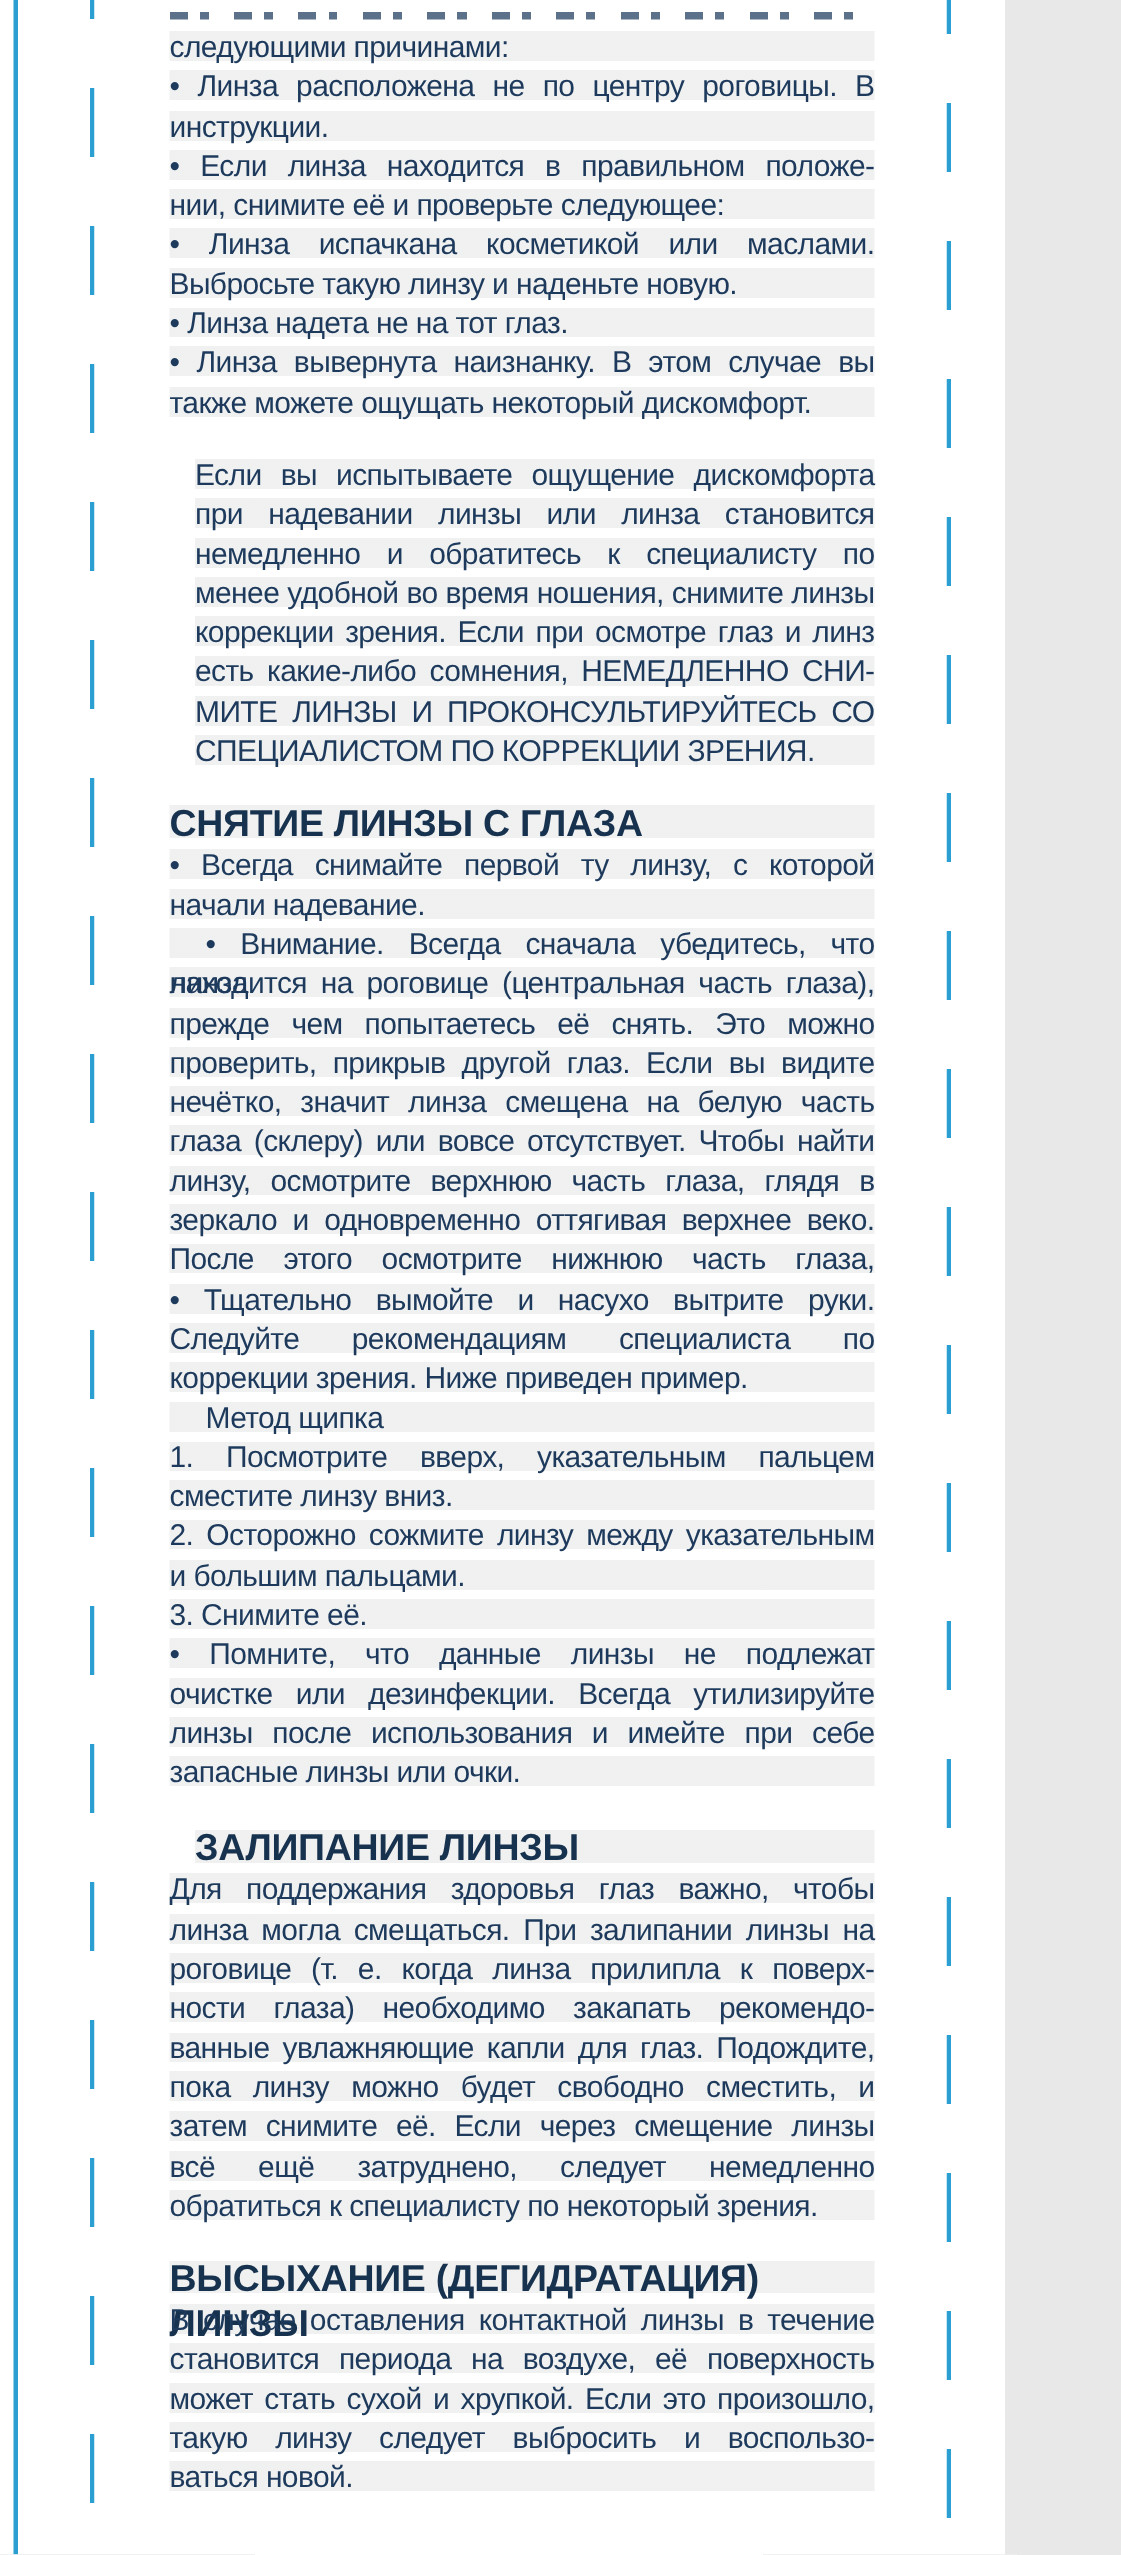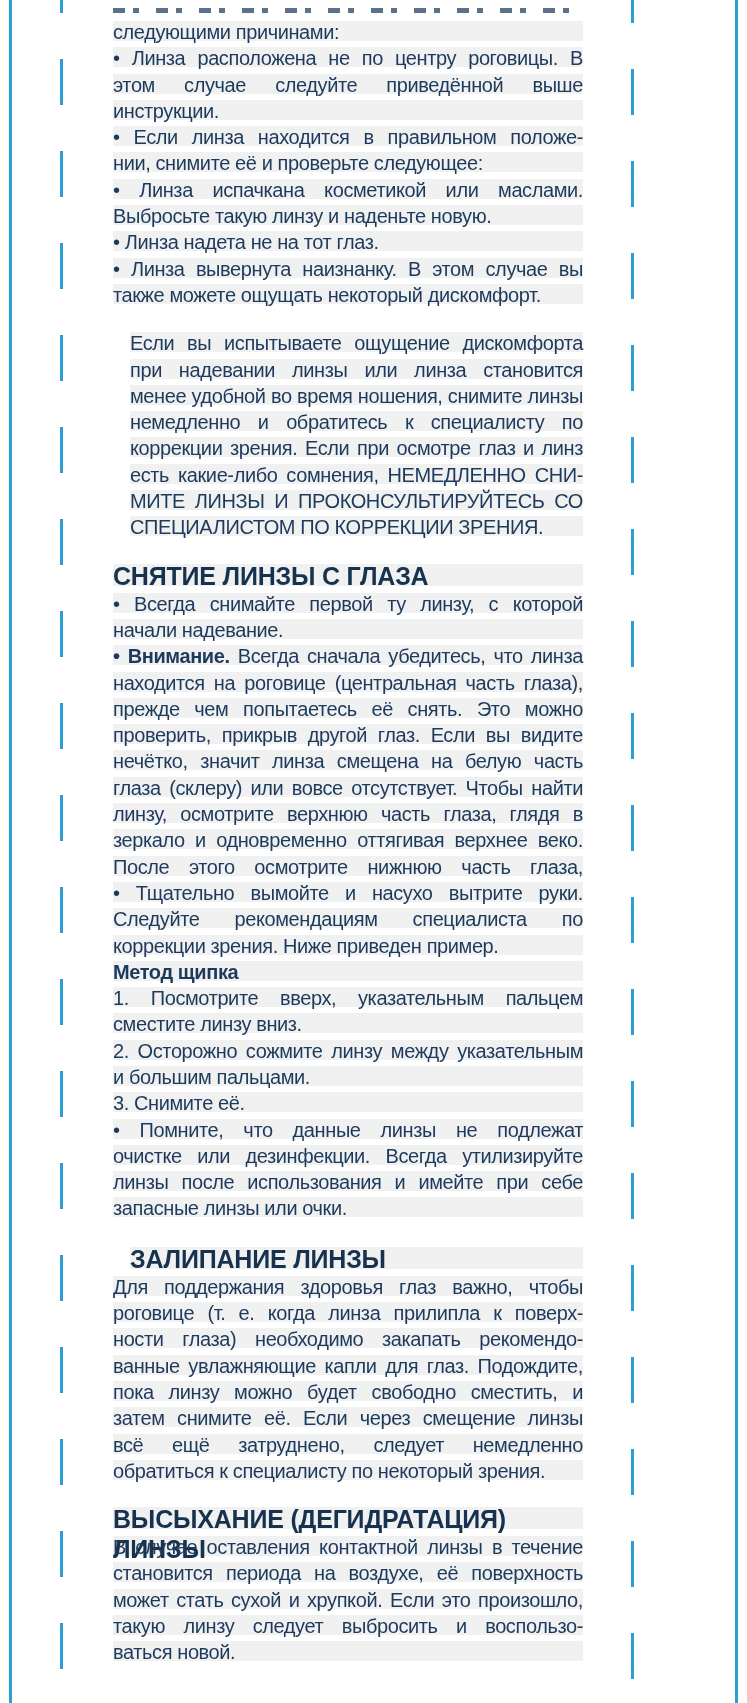--- a/index.html
+++ b/index.html
@@ -1,17 +1,17 @@
 <!DOCTYPE html>
 <html><head>
 <meta charset="utf-8">
 <style>
   html,body{margin:0;padding:0;background:#e8e8e8;}
   .page{
-    position:relative;width:747px;height:1703px;background:#ffffff;
+    position:relative;width:670px;height:1703px;background:#ffffff;
     font-family:"Liberation Sans", sans-serif;color:#1d3a5c;overflow:hidden;
   }
   .rule{position:absolute;width:3px;}
   .rule-solid{top:0;bottom:0;background:#2b9fd2;}
   .rule-solid.left{left:9px;}
   .rule-solid.right{left:735px;}
   .dashwrap{position:absolute;width:3px;overflow:hidden;top:0;bottom:0;}
   .dashwrap.left{left:60px;}
   .dashwrap.right{left:631px;}
   .dashline{position:absolute;left:0;width:3px;height:calc(100% + 100px);
@@ -28,21 +28,21 @@
     background-size:100% 5px;background-repeat:no-repeat;background-position:0 0;
   }
 
   .para{margin:0;}
   .line{
     display:block;height:26.3px;line-height:26.3px;font-size:20px;letter-spacing:-0.4px;
     background:linear-gradient(to bottom, transparent 0 2px, rgba(90,95,100,0.09) 2px 22px, transparent 22px);
   }
   .line.just{text-align:justify;text-align-last:justify;}
   .line.lft{text-align:left;}
-  .b{font-weight:bold;}
+  .b{font-weight:normal;padding-left:24px;}
 
   .heading{
     height:30px;line-height:30px;font-size:25px;font-weight:bold;color:#17324e;
     letter-spacing:-0.2px;
     background:linear-gradient(to bottom, transparent 0 3px, rgba(90,95,100,0.09) 3px 25px, transparent 25px);
   }
   .mt-a{margin-top:22px;margin-left:17px;}
   .mt-b{margin-top:20px;}
 </style>
 </head>
@@ -56,35 +56,34 @@
   <div class="dashwrap right">
     <div class="dashline"></div>
   </div>
   <div class="rule rule-solid right"></div>
 
   <div class="content">
       <div class="clipped-line"></div>
       <div class="para">
         <div class="line lft"><span>следующими причинами:</span></div>
         <div class="line just"><span>•  Линза расположена не по центру роговицы. В</span></div>
-        <div class="line just"><span>этом случае следуйте приведённой выше</span></div>
         <div class="line lft"><span>инструкции.</span></div>
         <div class="line just"><span>•  Если линза находится в правильном положе-</span></div>
         <div class="line lft"><span>нии, снимите её и проверьте следующее:</span></div>
         <div class="line just"><span>•  Линза испачкана косметикой или маслами.</span></div>
         <div class="line lft"><span>Выбросьте такую линзу и наденьте новую.</span></div>
         <div class="line lft"><span>•  Линза надета не на тот глаз.</span></div>
         <div class="line just"><span>•  Линза вывернута наизнанку. В этом случае вы</span></div>
         <div class="line lft"><span>также можете ощущать некоторый дискомфорт.</span></div>
       </div>
       <div class="para mt-a">
         <div class="line just"><span>Если вы испытываете ощущение дискомфорта</span></div>
         <div class="line just"><span>при надевании линзы или линза становится</span></div>
+        <div class="line just"><span>немедленно и обратитесь к специалисту по</span></div>
         <div class="line just"><span>менее удобной во время ношения, снимите линзы</span></div>
-        <div class="line just"><span>немедленно и обратитесь к специалисту по</span></div>
         <div class="line just"><span>коррекции зрения. Если при осмотре глаз и линз</span></div>
         <div class="line just"><span>есть какие-либо сомнения, НЕМЕДЛЕННО СНИ-</span></div>
         <div class="line just"><span>МИТЕ ЛИНЗЫ И ПРОКОНСУЛЬТИРУЙТЕСЬ СО</span></div>
         <div class="line lft"><span>СПЕЦИАЛИСТОМ ПО КОРРЕКЦИИ ЗРЕНИЯ.</span></div>
       </div>
       <div class="heading mt-b">СНЯТИЕ ЛИНЗЫ С ГЛАЗА</div>
       <div class="para">
         <div class="line just"><span>•  Всегда снимайте первой ту линзу, с которой</span></div>
         <div class="line lft"><span>начали надевание.</span></div>
         <div class="line just"><span class="b">• Внимание.</span><span> Всегда сначала убедитесь, что линза</span></div>
@@ -106,20 +105,21 @@
         <div class="line lft"><span>и большим пальцами.</span></div>
         <div class="line lft"><span>3. Снимите её.</span></div>
         <div class="line just"><span>•  Помните, что данные линзы не подлежат</span></div>
         <div class="line just"><span>очистке или дезинфекции. Всегда утилизируйте</span></div>
         <div class="line just"><span>линзы после использования и имейте при себе</span></div>
         <div class="line lft"><span>запасные линзы или очки.</span></div>
       </div>
       <div class="heading mt-a">ЗАЛИПАНИЕ ЛИНЗЫ</div>
       <div class="para">
         <div class="line just"><span>Для поддержания здоровья глаз важно, чтобы</span></div>
+        <div class="line just"><span>линза могла смещаться. При залипании линзы на</span></div>
         <div class="line just"><span>роговице (т. е. когда линза прилипла к поверх-</span></div>
         <div class="line just"><span>ности глаза) необходимо закапать рекомендо-</span></div>
         <div class="line just"><span>ванные увлажняющие капли для глаз. Подождите,</span></div>
         <div class="line just"><span>пока линзу можно будет свободно сместить, и</span></div>
         <div class="line just"><span>затем снимите её. Если через смещение линзы</span></div>
         <div class="line just"><span>всё ещё затруднено, следует немедленно</span></div>
         <div class="line lft"><span>обратиться к специалисту по некоторый зрения.</span></div>
       </div>
       <div class="heading mt-b">ВЫСЫХАНИЕ (ДЕГИДРАТАЦИЯ) ЛИНЗЫ</div>
       <div class="para">

